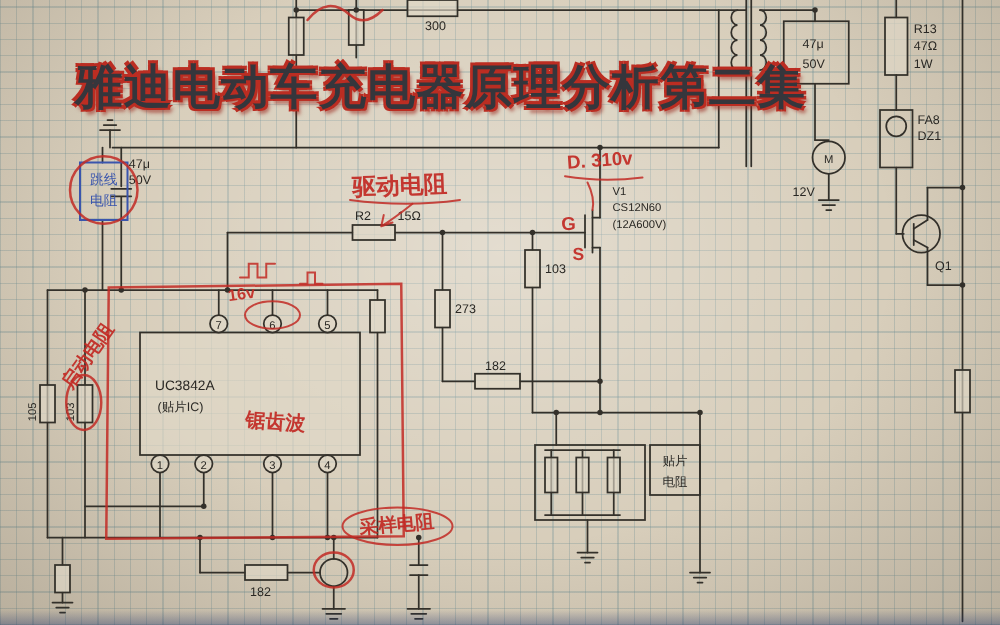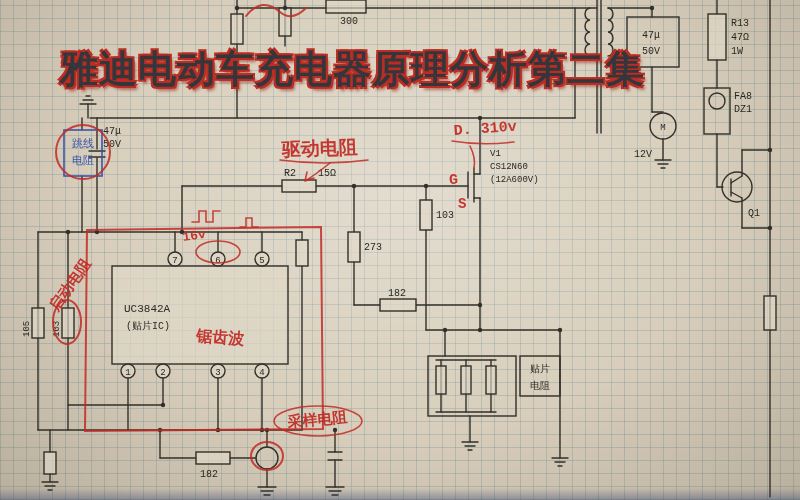--- a/index.html
+++ b/index.html
@@ -1,18 +1,18 @@
 <!DOCTYPE html>
 <html><head>
 <meta charset="utf-8">
 <style>
   html,body{margin:0;padding:0;background:#888;}
   #stage{
     position:relative;width:800px;height:500px;overflow:hidden;
-    font-family:Liberation Mono, monospace;
+    font-family:Liberation Sans, sans-serif;
     background:
       radial-gradient(ellipse at 50% 40%, rgba(255,255,255,.30) 0%, rgba(255,255,255,0) 55%, rgba(60,50,35,.20) 100%),
       repeating-linear-gradient(0deg, rgba(108,142,148,.30) 0 1px, transparent 1px 13px),
       repeating-linear-gradient(90deg, rgba(108,142,148,.30) 0 1px, transparent 1px 13px),
       #d8cebb;
   }
   .title{
     position:absolute;left:60px;top:44px;font-size:38px;font-weight:bold;
     color:#35363c;letter-spacing:1px;white-space:nowrap;z-index:5;
     text-shadow:-2px -2px 0 #bb2d22, 2px -2px 0 #bb2d22, -2px 2px 0 #bb2d22,

